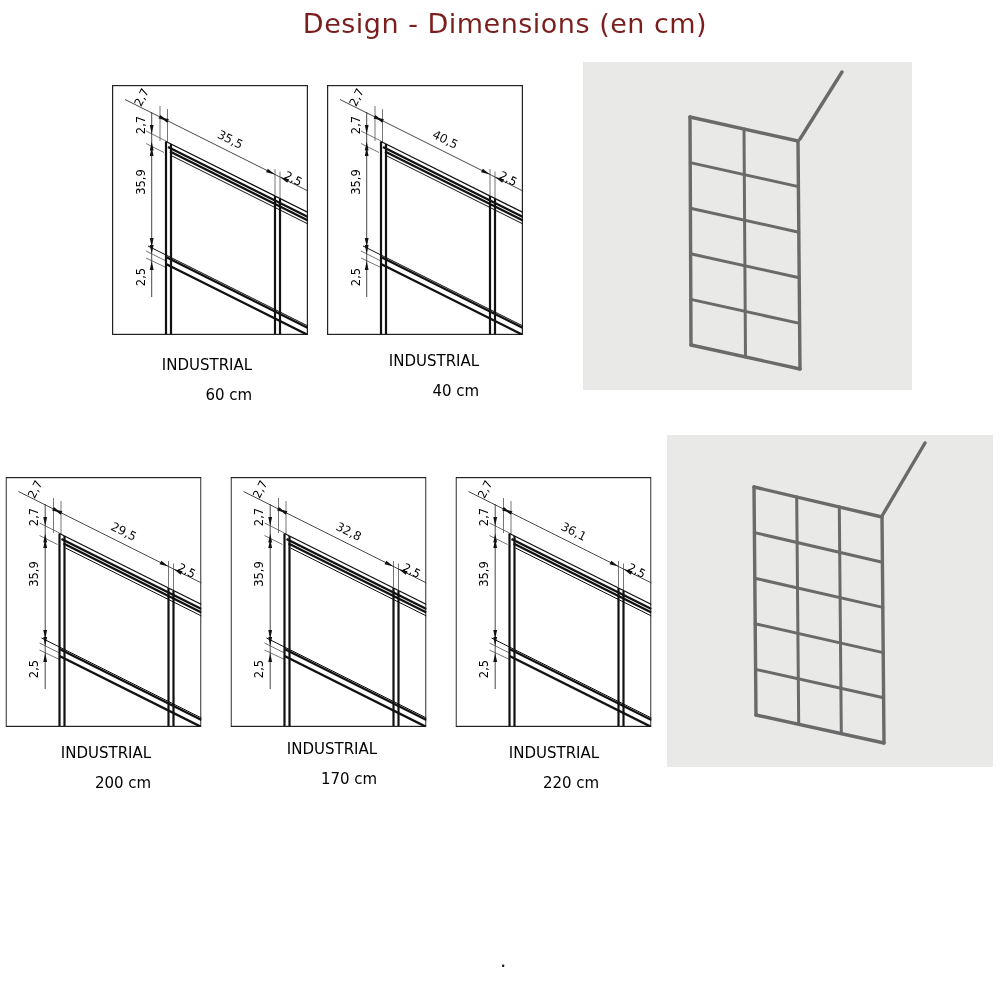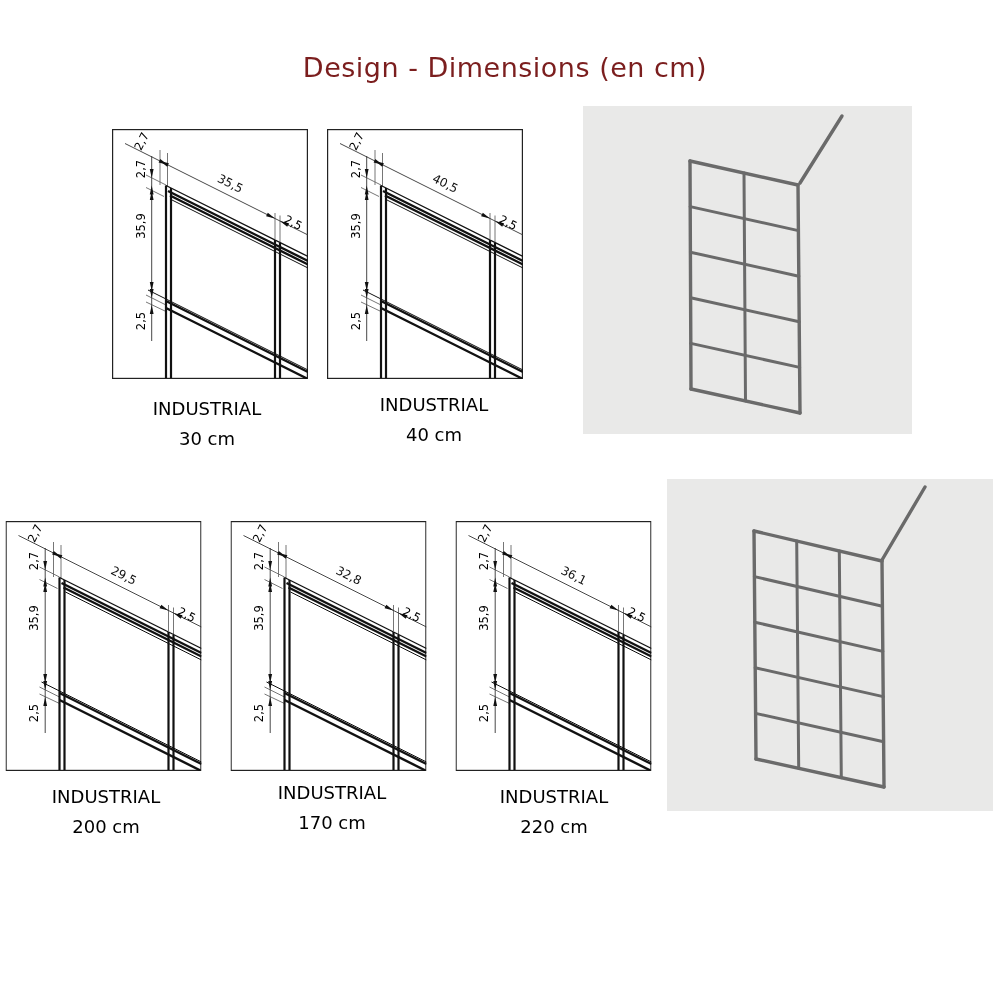--- a/index.html
+++ b/index.html
@@ -3,43 +3,43 @@
 <meta charset="utf-8">
 <style>
   html,body{
     margin:0; padding:0;
     width:1000px; height:1000px;
     background:#ffffff;
     font-family:"DejaVu Sans","Liberation Sans",sans-serif;
     position:relative;
     overflow:hidden;
   }
-  .abs{position:absolute;margin-top:44px;}
+  .abs{position:absolute;}
   #title{
     left:505px; top:8px;
     transform:translateX(-50%);
     font-size:27px;
     color:#7b1e1e;
     white-space:nowrap;
     letter-spacing:0.5px;
   }
   .card svg{display:block;}
   .detail-svg text{
     font-family:"DejaVu Sans","Liberation Sans",sans-serif;
     fill:#111;
   }
   .dim{
     font-size:11.5px;
     text-anchor:middle;
     dominant-baseline:middle;
   }
   .dim-main{font-size:12px;}
   .panel-label{
-    text-align:center;
-    font-size:18px;
+    text-align:right;
+    font-size:15px;
     line-height:30px;
     color:#000;
     white-space:nowrap;
     transform:translateX(-50%);
   }
   .illu{background:#e9e9e8;}
   #footer-dot{
     left:500px; top:948px;
     font-size:20px;
     color:#111;
@@ -134,21 +134,21 @@
 </div>
 <div class="abs card" style="left:455px;top:477px;">
   <svg class="detail-svg" width="197" height="250" viewBox="0 0 196 250">
     <use href="#corner-detail"></use>
     <text class="dim dim-main" x="118" y="55" transform="rotate(26.57 118 55)">36,1</text>
   </svg>
 </div>
 
 <div class="abs panel-label" style="left:207px;top:350px;">
   <div>INDUSTRIAL</div>
-  <div>30 cm</div>
+  <div>60 cm</div>
 </div>
 <div class="abs panel-label" style="left:434px;top:346px;">
   <div>INDUSTRIAL</div>
   <div>40 cm</div>
 </div>
 <div class="abs panel-label" style="left:106px;top:738px;">
   <div>INDUSTRIAL</div>
   <div>200 cm</div>
 </div>
 <div class="abs panel-label" style="left:332px;top:734px;">

